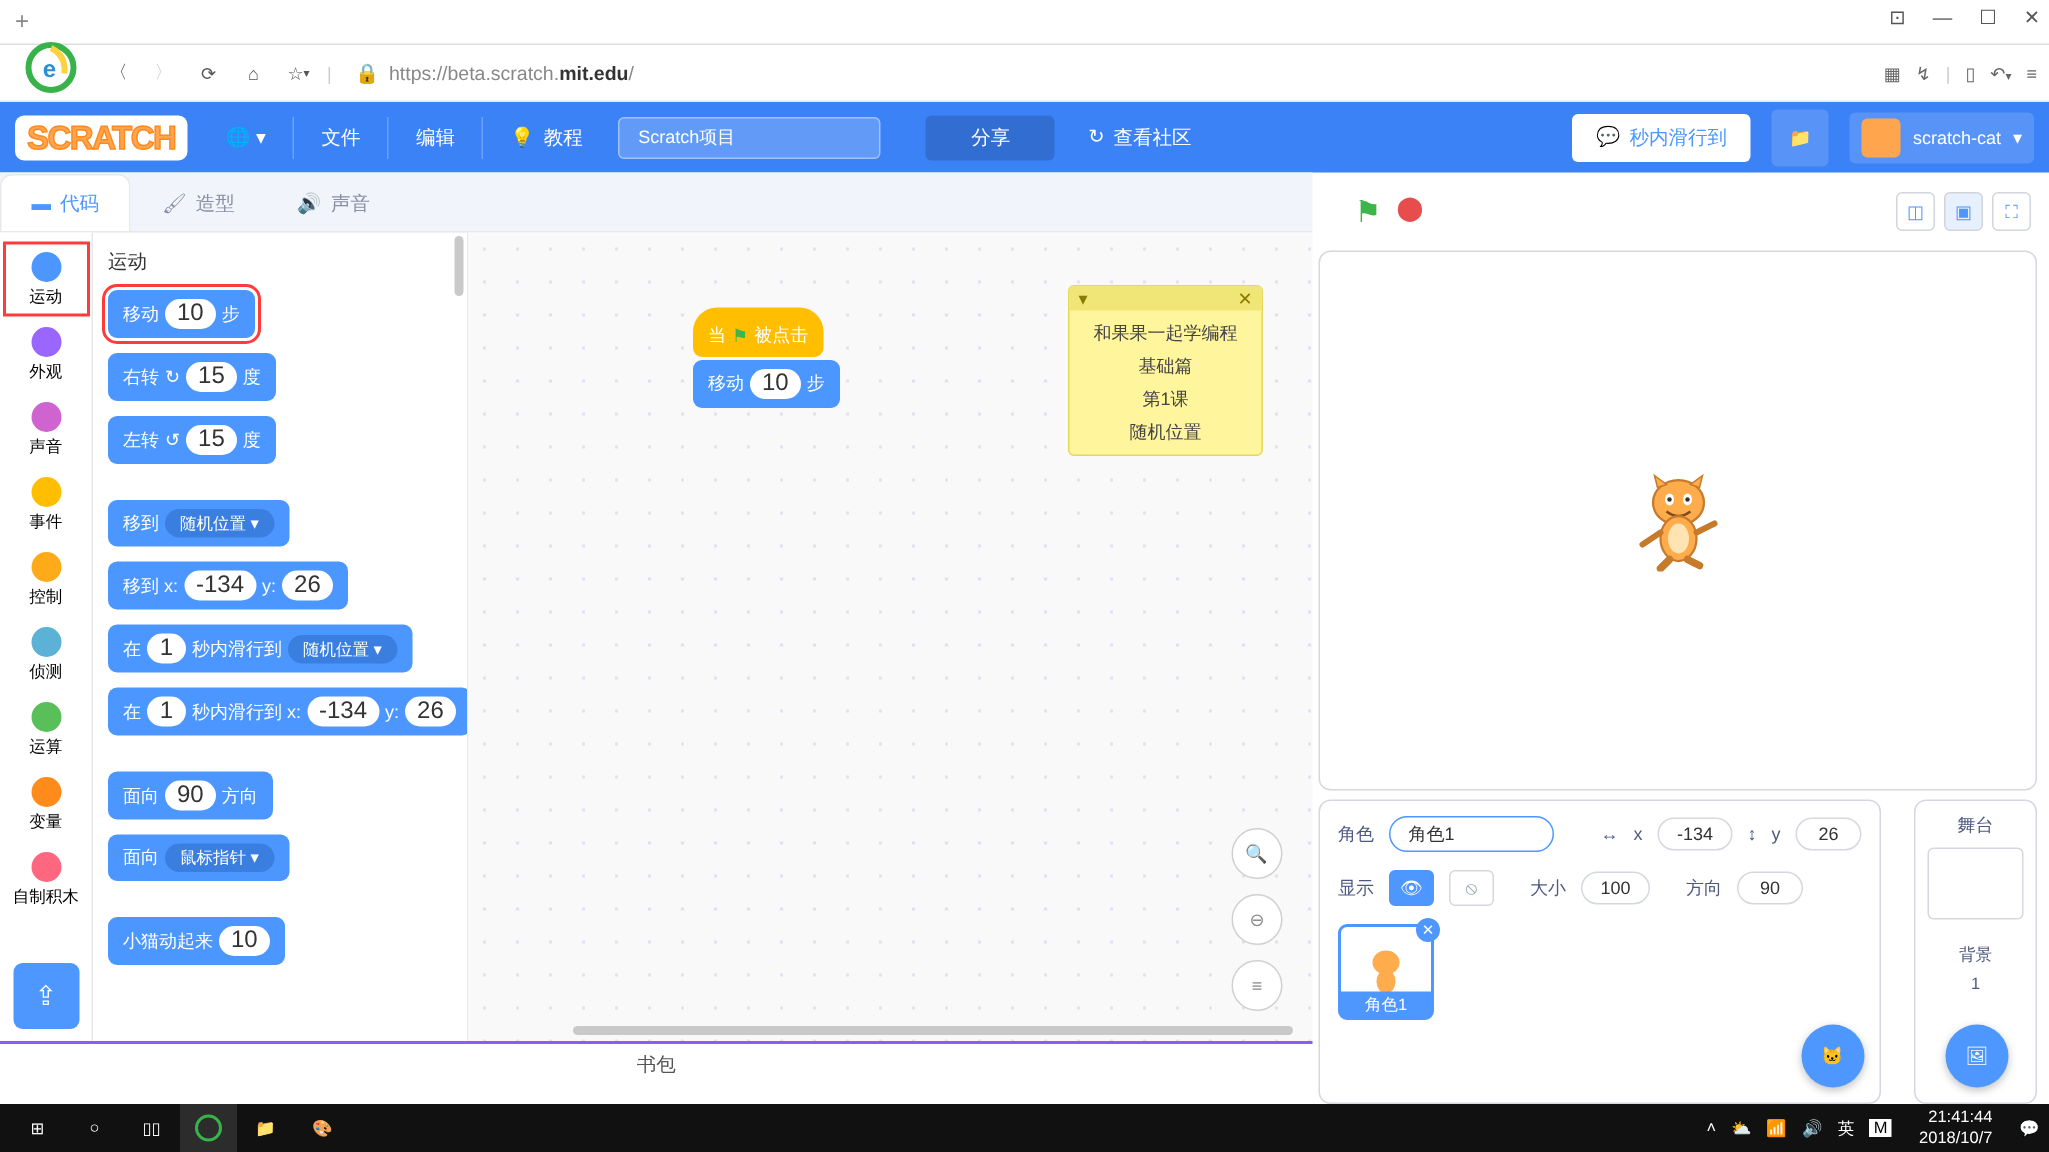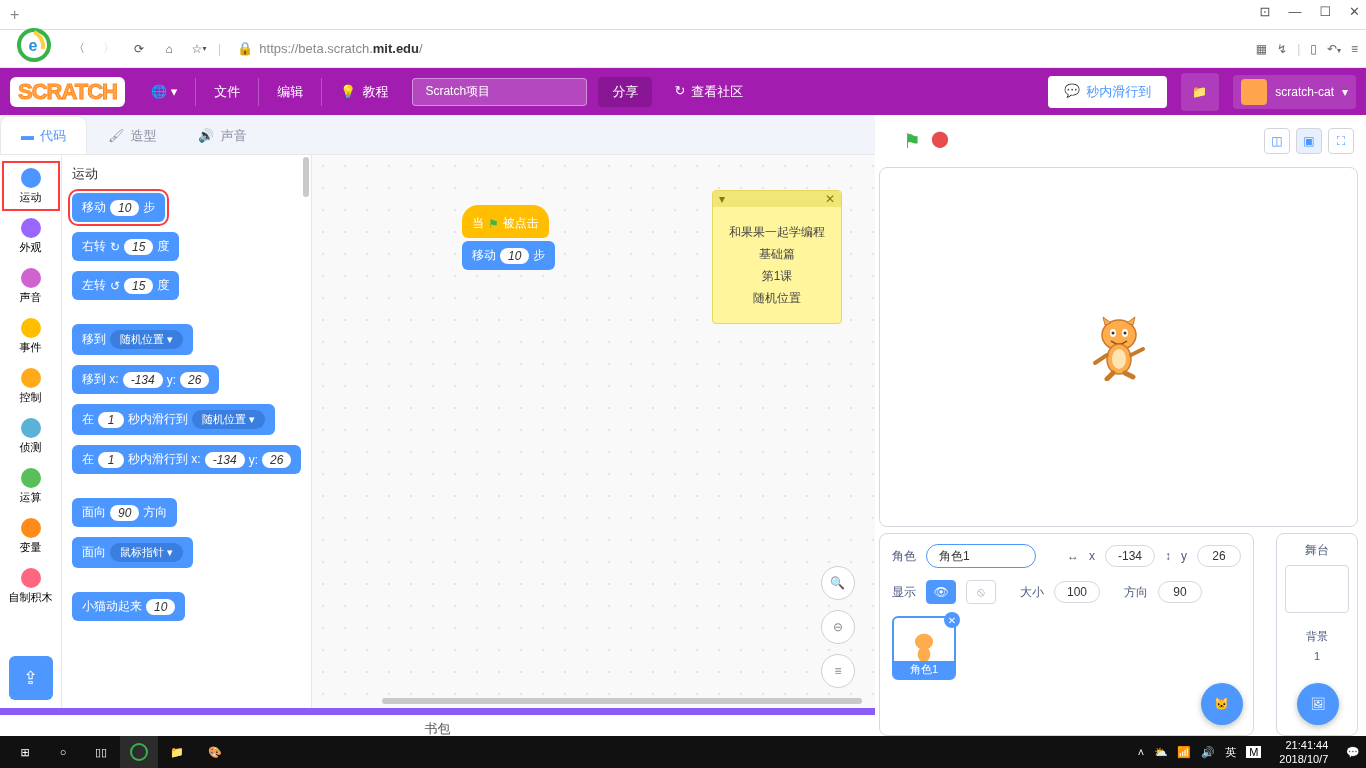--- a/index.html
+++ b/index.html
@@ -7,26 +7,26 @@
 .browser-top { height:30px; background:#fff; border-bottom:1px solid #ddd; display:flex; align-items:center; }
 .browser-btns { position:absolute; right:6px; top:4px; display:flex; gap:18px; color:#555; font-size:13px; }
 .tab { height:29px; background:#fff; border:1px solid #ddd; border-bottom:none; display:flex; align-items:center; padding:0 10px; margin-left:75px; width:225px; border-radius:4px 4px 0 0; font-size:12px; color:#333; }
 .tab-plus { margin-left:10px; color:#888; font-size:16px; }
 .browser-bar { height:38px; background:#fff; border-bottom:1px solid #e8e8e8; display:flex; align-items:center; padding:0 8px; gap:8px; }
 .b-logo { width:44px; height:44px; margin:-7px 4px 0 4px; display:flex; align-items:center; justify-content:center; }
 .nav-ico { width:22px; height:22px; color:#555; display:flex; align-items:center; justify-content:center; cursor:pointer; }
 .url-box { flex:1; display:flex; align-items:center; gap:6px; padding:0 8px; color:#333; font-size:13px; }
 .right-icons { display:flex; gap:10px; color:#666; align-items:center; }
 
-.scratch-menubar { height:47px; background:#a21caf; display:flex; align-items:center; padding:0 10px; color:#fff; gap:4px; }
+.scratch-menubar { height:47px; background:#3b82f6; display:flex; align-items:center; padding:0 10px; color:#fff; gap:4px; }
 .scratch-logo { font-family:Arial; font-weight:900; color:#ffa54d; font-size:22px; background:#fff; padding:2px 8px; border-radius:6px; letter-spacing:-1px; margin-right:8px; -webkit-text-stroke:1px #ff8a1f; }
 .menu-item { padding:6px 14px; font-size:13px; color:#fff; cursor:pointer; display:flex; align-items:center; gap:6px; }
 .menu-div { width:1px; height:28px; background:rgba(255,255,255,.25); }
 .proj-name { background:rgba(255,255,255,.2); border:1px solid rgba(255,255,255,.4); color:#fff; padding:6px 12px; width:175px; border-radius:4px; font-size:12px; margin-left:6px; }
-.share-btn { background:rgba(0,0,0,.15); color:#fff; padding:6px 14px; border-radius:4px; margin-left:7px; font-size:13px; }
+.share-btn { background:rgba(0,0,0,.15); color:#fff; padding:6px 30px; border-radius:4px; margin-left:26px; font-size:13px; }
 .community { color:#fff; font-size:13px; margin-left:18px; display:flex; gap:6px; }
 .feedback-btn { background:#fff; color:#4d97ff; padding:7px 16px; border-radius:4px; font-size:13px; margin-left:auto; display:flex; gap:6px; font-weight:500; }
 .folder-ico { width:38px; height:38px; background:rgba(255,255,255,.15); border-radius:4px; margin-left:10px; display:flex; align-items:center; justify-content:center; }
 .user { display:flex; align-items:center; gap:8px; margin-left:10px; padding:4px 8px; background:rgba(255,255,255,.15); border-radius:4px; }
 .avatar { width:26px; height:26px; background:#ffa54d; border-radius:4px; }
 
 .app-body { height:calc(768px - 30px - 38px - 47px - 32px); display:flex; }
 .left-col { width:875px; display:flex; flex-direction:column; }
 .tabs-row { height:40px; display:flex; align-items:flex-end; border-bottom:1px solid #e8e8e8; background:#f1f5fb; position:relative; }
 .tab2 { height:38px; padding:0 20px; display:flex; align-items:center; gap:6px; color:#8b8fa3; font-size:13px; background:#f1f5fb; border:1px solid transparent; border-bottom:none; border-radius:8px 8px 0 0; cursor:pointer; }
@@ -39,35 +39,35 @@
 .cat-col { width:62px; background:#fff; border-right:1px solid #e8e8e8; display:flex; flex-direction:column; align-items:center; padding-top:6px; }
 .cat-item { width:58px; height:50px; display:flex; flex-direction:column; align-items:center; justify-content:center; gap:2px; font-size:11px; cursor:pointer; position:relative; }
 .cat-dot { width:20px; height:20px; border-radius:50%; }
 .cat-item.sel { outline:2px solid #ff3b3b; outline-offset:-2px; }
 .ext-btn { width:44px; height:44px; background:#4d97ff; border-radius:6px; margin-top:auto; margin-bottom:8px; display:flex; align-items:center; justify-content:center; color:#fff; font-size:18px; cursor:pointer; }
 
 .palette { width:250px; background:#fff; border-right:1px solid #e8e8e8; overflow-y:auto; padding:10px 10px; position:relative; }
 .pal-title { font-size:13px; color:#333; margin-bottom:10px; }
 .block { background:#4c97ff; color:#fff; border-radius:6px; padding:6px 10px; display:inline-flex; align-items:center; gap:4px; font-size:12px; margin-bottom:10px; cursor:grab; white-space:nowrap; }
 .block.hat { border-radius:16px 16px 6px 6px; padding-top:10px; background:#ffbf00; }
-.num { background:#fff; color:#333; border-radius:20px; padding:1px 8px; font-size:12px; min-width:26px; text-align:center;font-style:italic; }
+.num { background:#fff; color:#333; border-radius:20px; padding:1px 8px; font-size:16px; min-width:26px; text-align:center; }
 .drop { background:#3a7fe0; color:#fff; border-radius:14px; padding:2px 10px; font-size:11px; }
 .red-box { outline:2px solid #ff3b3b; outline-offset:2px; }
 .scroll-track { position:absolute; right:2px; top:2px; width:6px; height:40px; background:#c9c9c9; border-radius:3px; }
 
 .workspace { flex:1; background:#f9f9f9; background-image:radial-gradient(#e0e3ec 1px,transparent 1px); background-size:22px 22px; position:relative; }
 .ws-block-stack { position:absolute; left:150px; top:50px; }
 .comment-box { position:absolute; left:400px; top:35px; width:130px; background:#fff59d; border:1px solid #e6d85a; border-radius:4px; font-size:12px; }
 .comment-head { height:16px; background:#f0e678; display:flex; justify-content:space-between; padding:0 6px; align-items:center; color:#8a7a00; }
-.comment-body { padding:14px 8px; text-align:center; line-height:22px; color:#444; }
+.comment-body { padding:4px 8px; text-align:center; line-height:22px; color:#444; }
 .zoom-btns { position:absolute; right:20px; bottom:20px; display:flex; flex-direction:column; gap:10px; }
 .z-btn { width:34px; height:34px; border-radius:50%; background:#fff; border:1px solid #d0d0d0; display:flex; align-items:center; justify-content:center; color:#8a8a8a; cursor:pointer; }
 .ws-scrollbar { position:absolute; left:70px; bottom:4px; height:6px; width:480px; background:#c9c9c9; border-radius:3px; }
 
-.backpack { height:28px; border-top:7px solid #8b5cf6; text-align:center; line-height:28px; color:#555; font-size:13px; background:#fff; cursor:pointer; }
+.backpack { height:42px; border-top:2px solid #8b5cf6; text-align:center; line-height:28px; color:#555; font-size:13px; background:#fff; cursor:pointer; }
 
 .right-col { flex:1; display:flex; flex-direction:column; padding:6px 8px 0 4px; gap:6px; }
 .stage { height:360px; background:#fff; border:1px solid #d5d8e0; border-radius:8px; display:flex; align-items:center; justify-content:center; }
 .sprite-info { background:#fff; border:1px solid #d5d8e0; border-radius:8px; padding:10px 12px; display:flex; flex-direction:column; gap:12px; flex:1; position:relative; }
 .info-row { display:flex; align-items:center; gap:10px; font-size:12px; color:#4d5a80; }
 .info-input { border:1px solid #4d97ff; border-radius:16px; padding:4px 12px; width:110px; color:#333; font-size:12px; outline:none; }
 .info-val { border:1px solid #d5d8e0; border-radius:16px; padding:3px 12px; min-width:44px; text-align:center; color:#333; }
 .vis-btn { width:30px; height:24px; border:1px solid #4d97ff; border-radius:4px; display:flex; align-items:center; justify-content:center; }
 .vis-btn.off { border-color:#d5d8e0; color:#9ea5b5; }
 .vis-btn.on { background:#4d97ff; color:#fff; }

